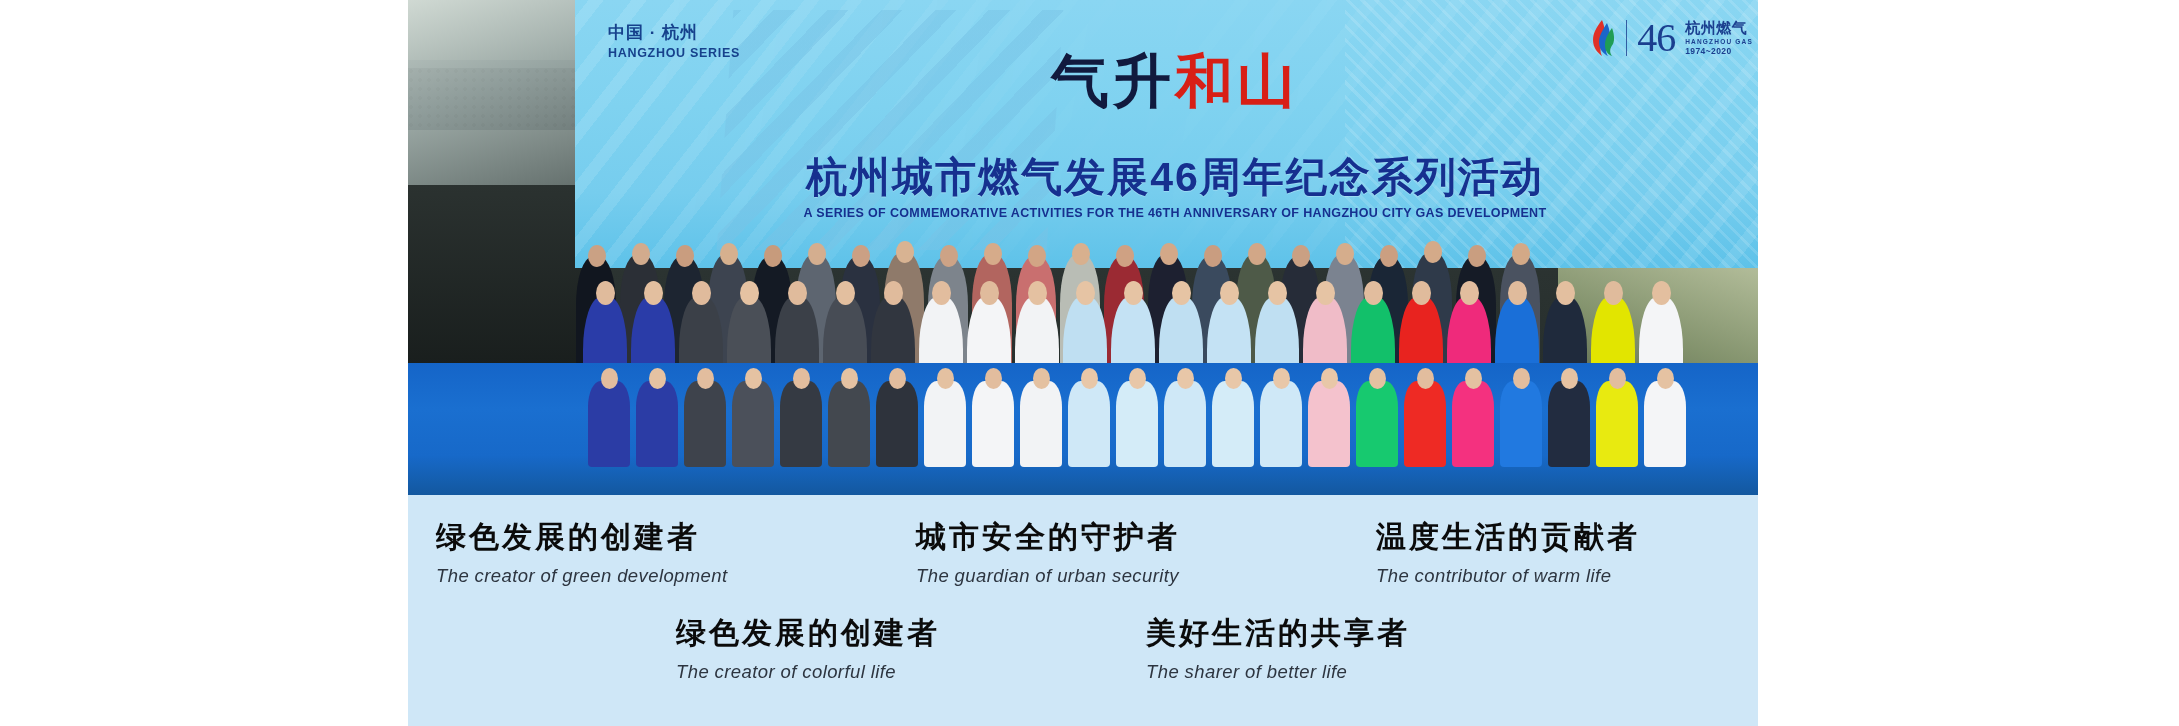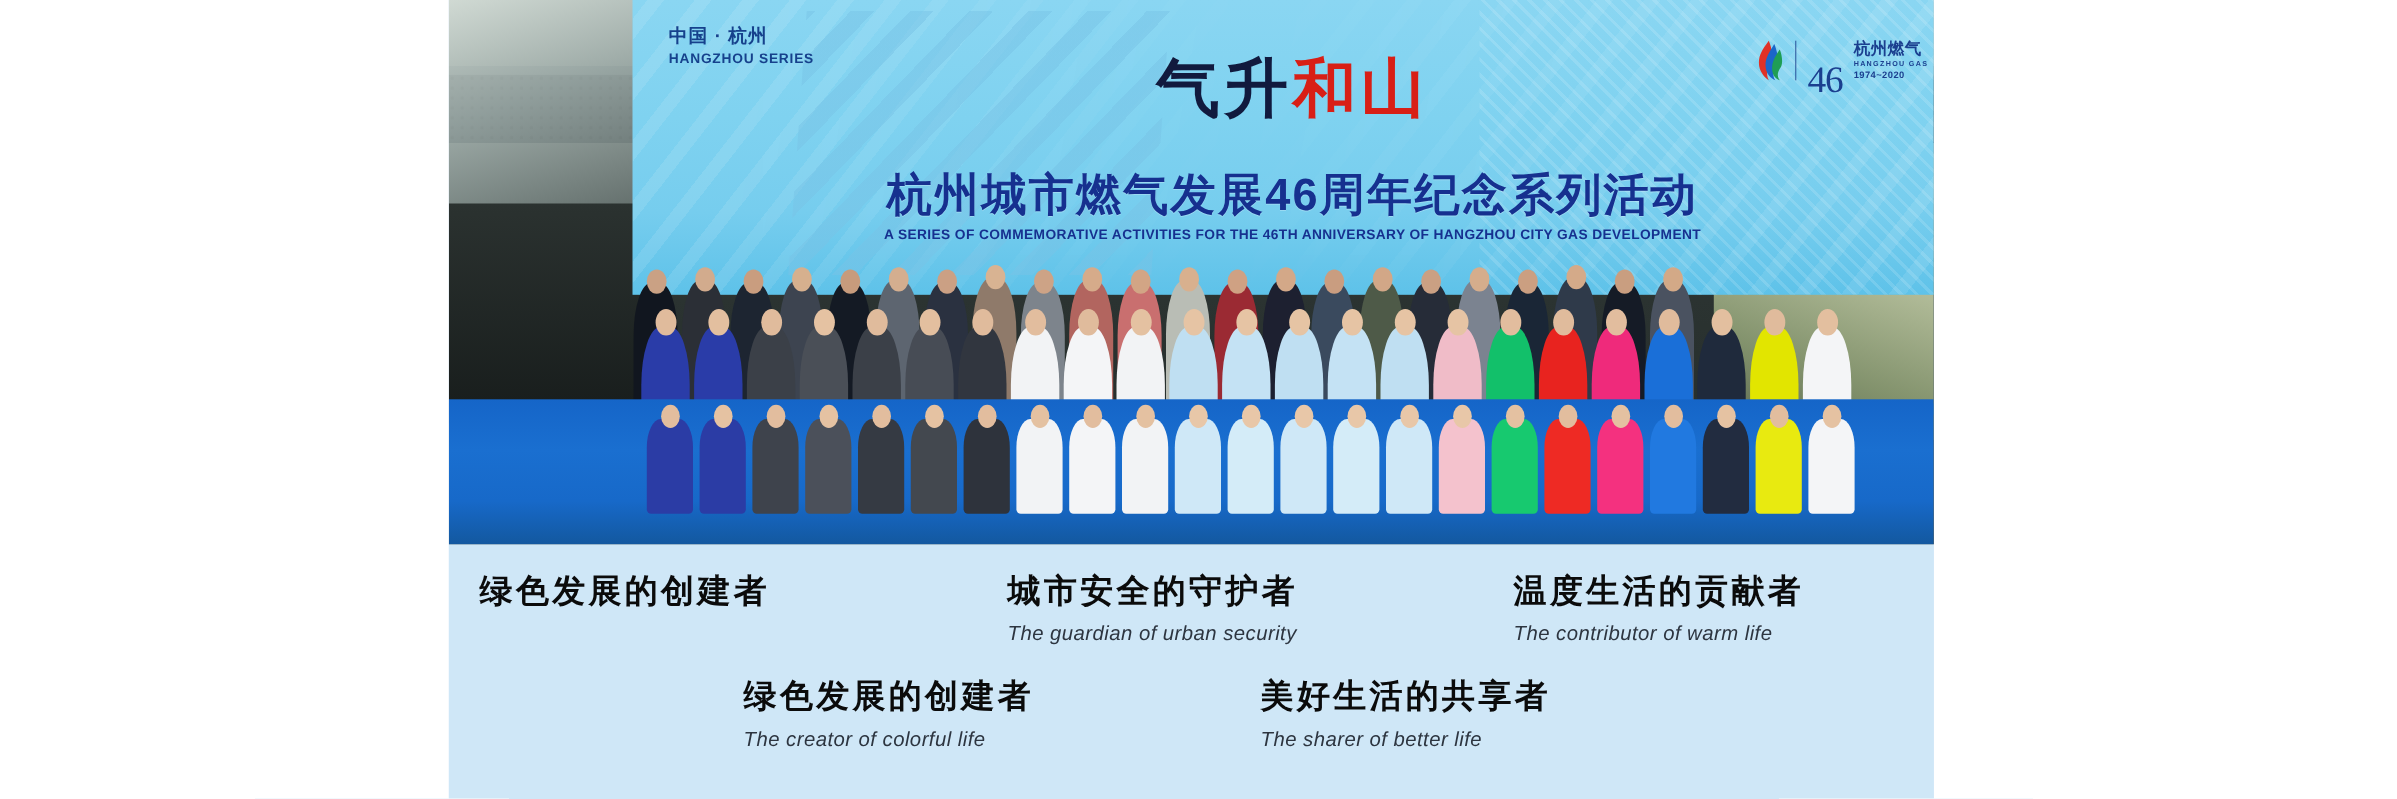--- a/index.html
+++ b/index.html
@@ -113,23 +113,22 @@
 
   
   .brand{
     position:absolute;right:22px;top:18px;
     display:flex;align-items:center;gap:10px;
   }
   .flame{width:26px;height:38px;display:block;}
   .brand-div{width:1px;height:36px;background:#1b3f8f;opacity:.8;}
   .brand-46{
     font-family:"Liberation Serif","DejaVu Serif",serif;
-    font-size:34px;color:#1b3f8f;letter-spacing:-1px;line-height:1;
+    font-size:40px;color:#1b3f8f;letter-spacing:-1px;line-height:1;
     font-weight:400;
-    margin-top:39px;
   }
   .brand-txt{line-height:1.25;color:#1b3f8f;}
   .brand-txt .b1{font-size:15px;font-weight:700;letter-spacing:.5px;}
   .brand-txt .b2{font-size:6.5px;font-weight:700;letter-spacing:1.2px;}
   .brand-txt .b3{font-size:8.5px;font-weight:700;letter-spacing:.4px;}
 
   
   .logotype{
     position:absolute;left:0;right:0;top:52px;
     text-align:center;
@@ -455,20 +454,21 @@
           <div class="p" style="left:1236px;bottom:28px;width:42px;height:86px;background:#f4f5f7;border-radius:30% 30% 4px 4px;"></div>
           <div class="h" style="left:1249px;bottom:106px;width:17px;height:21px;background:#e5c2a2;"></div>
         </div>
       </div>
     </div>
 
     <div class="captions">
 
       <div class="cap" style="left:28px;top:22px;">
         <div class="cn">绿色发展的创建者</div>
+        <div class="en">The creator of green development</div>
       </div>
 
       <div class="cap" style="left:968px;top:22px;">
         <div class="cn">温度生活的贡献者</div>
         <div class="en">The contributor of warm life</div>
       </div>
 
       <div class="cap" style="left:508px;top:22px;">
         <div class="cn">城市安全的守护者</div>
         <div class="en">The guardian of urban security</div>

